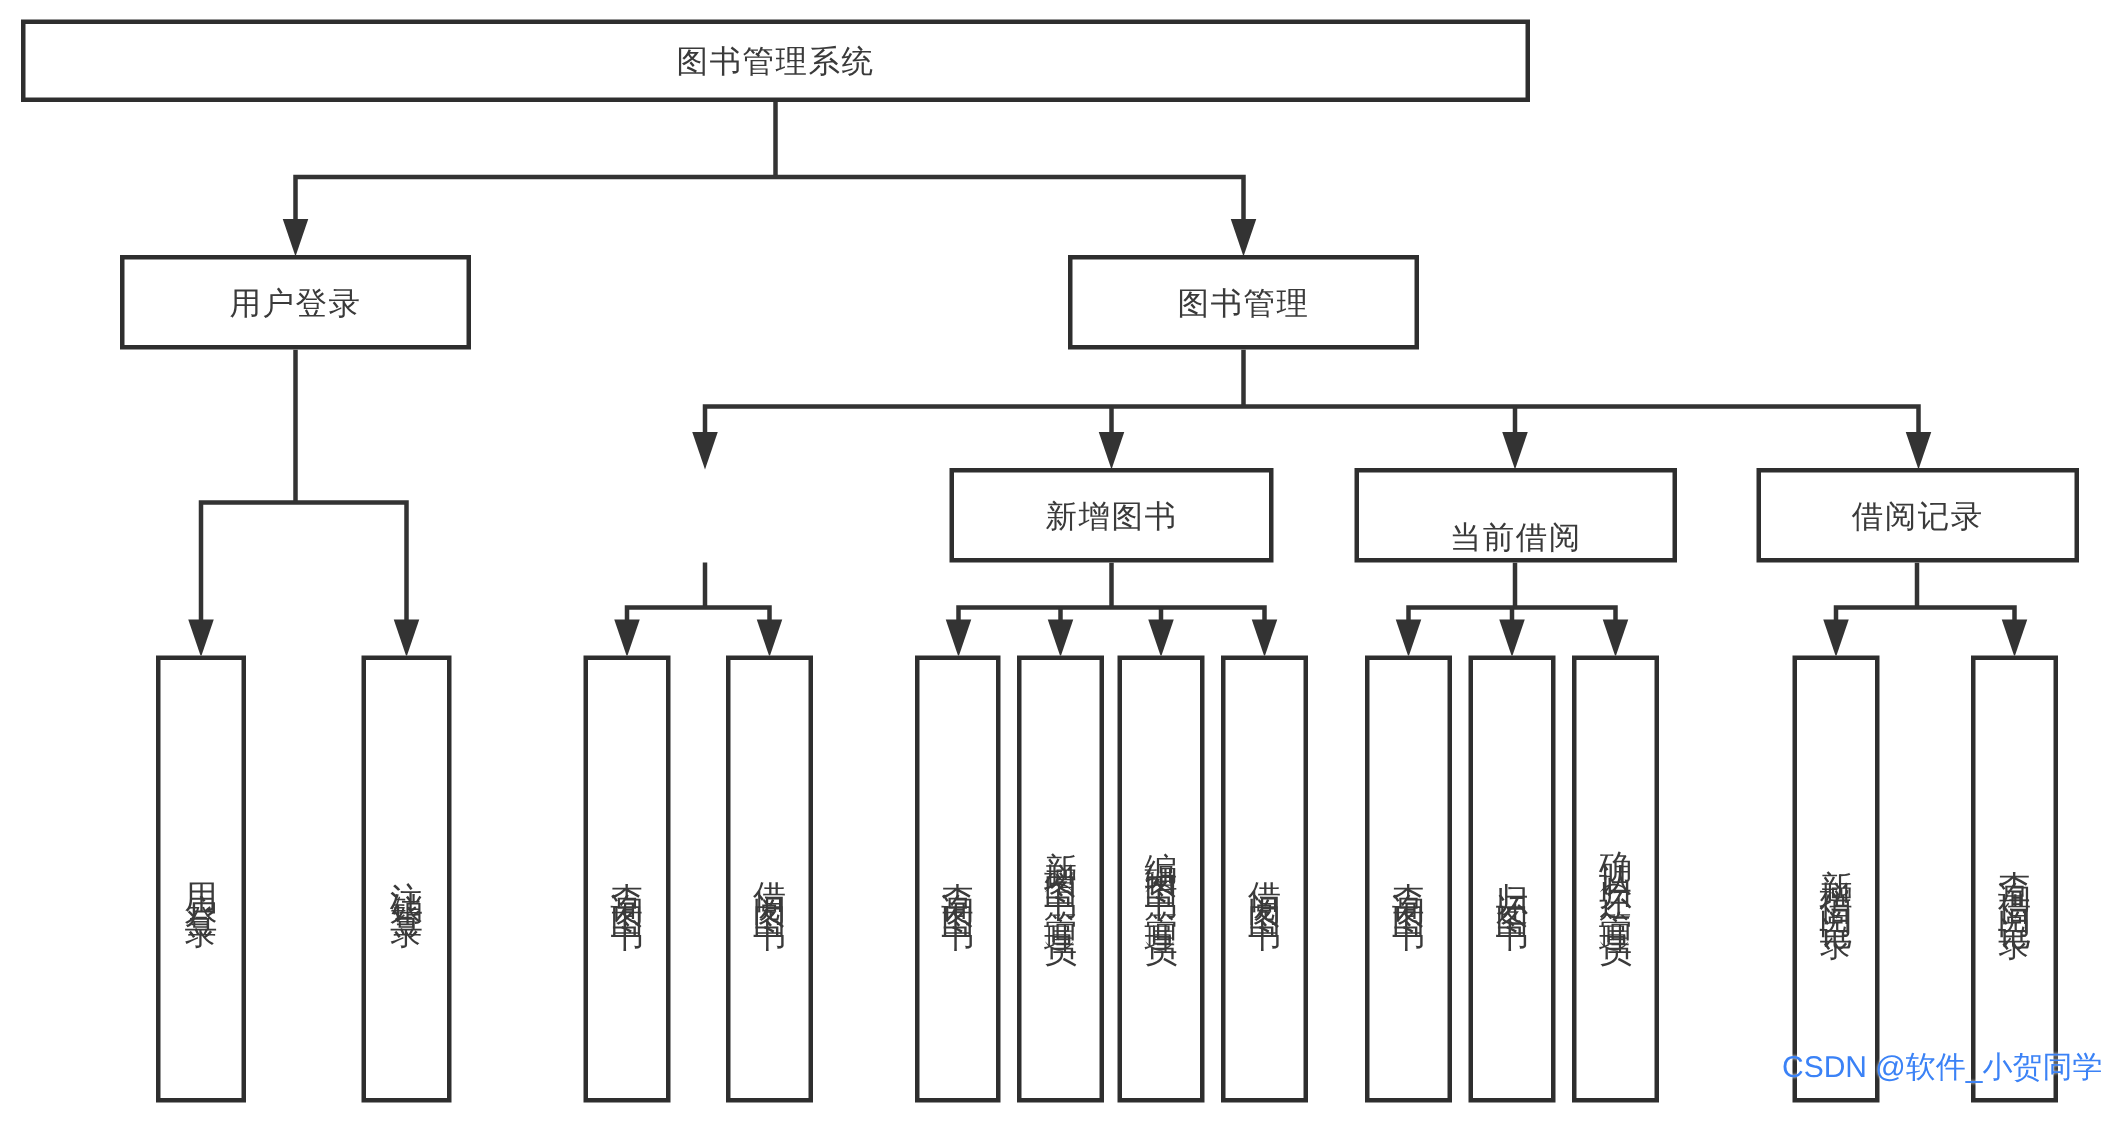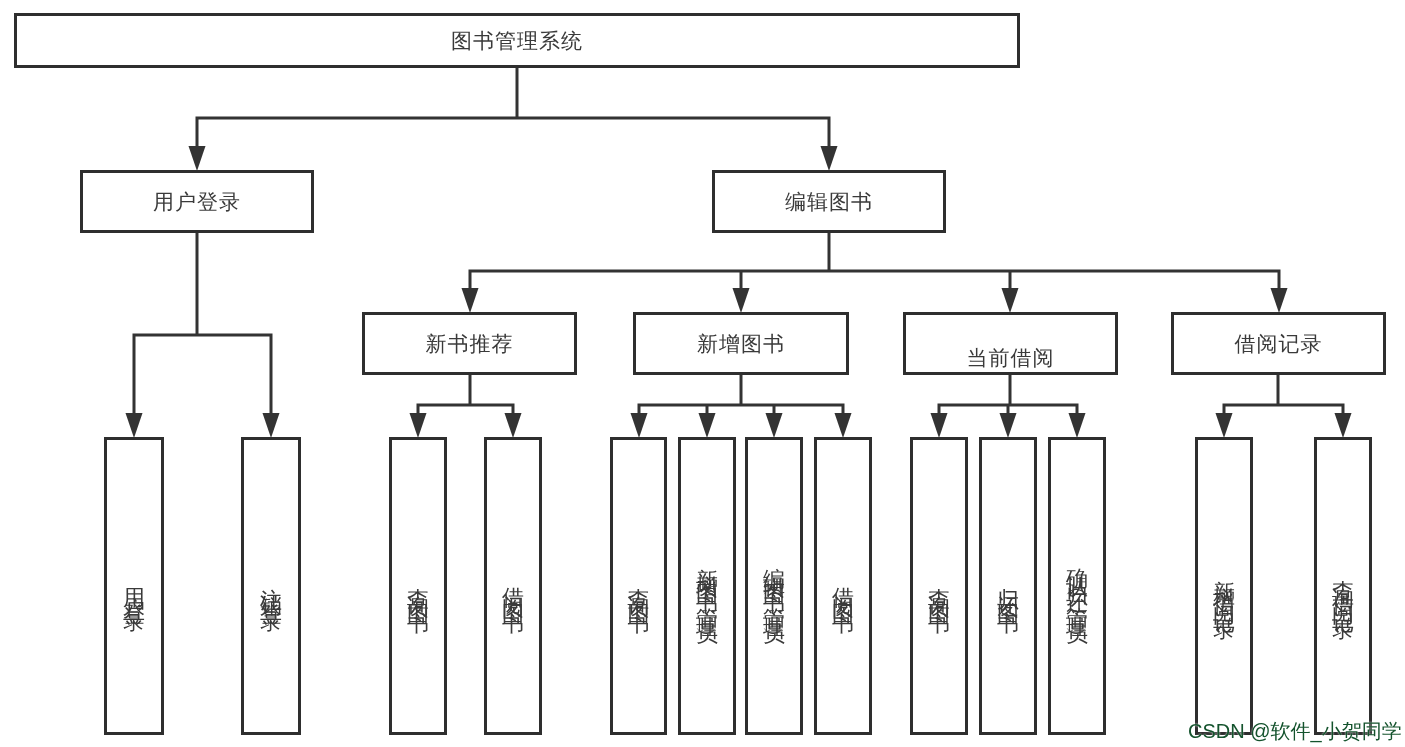--- a/index.html
+++ b/index.html
@@ -55,23 +55,23 @@
   #box-book-manage  { left: 712px; }
   .lvl3 { top: 312px; height: 63px; width: 215px; }
   #box-new-rec   { left: 362px; }
   #box-borrow    { left: 633px; width: 216px; }
   #box-current   { left: 903px; align-items: flex-end; }
   #box-record    { left: 1171px; }
   .leaf { top: 437px; height: 298px; }
   #watermark {
     position: absolute;
     left: 1188px;
-    top: 718px;
+    top: 698px;
     font-size: 20px;
-    color: #14532d;
+    color: #3b82f6;
     white-space: nowrap;
     text-shadow: 0 0 2px #ffffff;
     z-index: 5;
     letter-spacing: 0px;
   }
 </style>
 </head>
 <body>
 
 <div id="stage">
@@ -129,26 +129,23 @@
   </svg>
 
   <div class="node hnode" id="root-box">
     <span>图书管理系统</span>
   </div>
 
   <div class="node hnode lvl2" id="box-user-login">
     <span>用户登录</span>
   </div>
   <div class="node hnode lvl2" id="box-book-manage">
-    <span>编辑图书</span>
-  </div>
-
-  <div class="node hnode lvl3" id="box-new-rec">
-    <span>新书推荐</span>
-  </div>
+    <span>图书管理</span>
+  </div>
+
   <div class="node hnode lvl3" id="box-borrow">
     <span>新增图书</span>
   </div>
   <div class="node hnode lvl3" id="box-current">
     <span>当前借阅</span>
   </div>
   <div class="node hnode lvl3" id="box-record">
     <span>借阅记录</span>
   </div>
 

